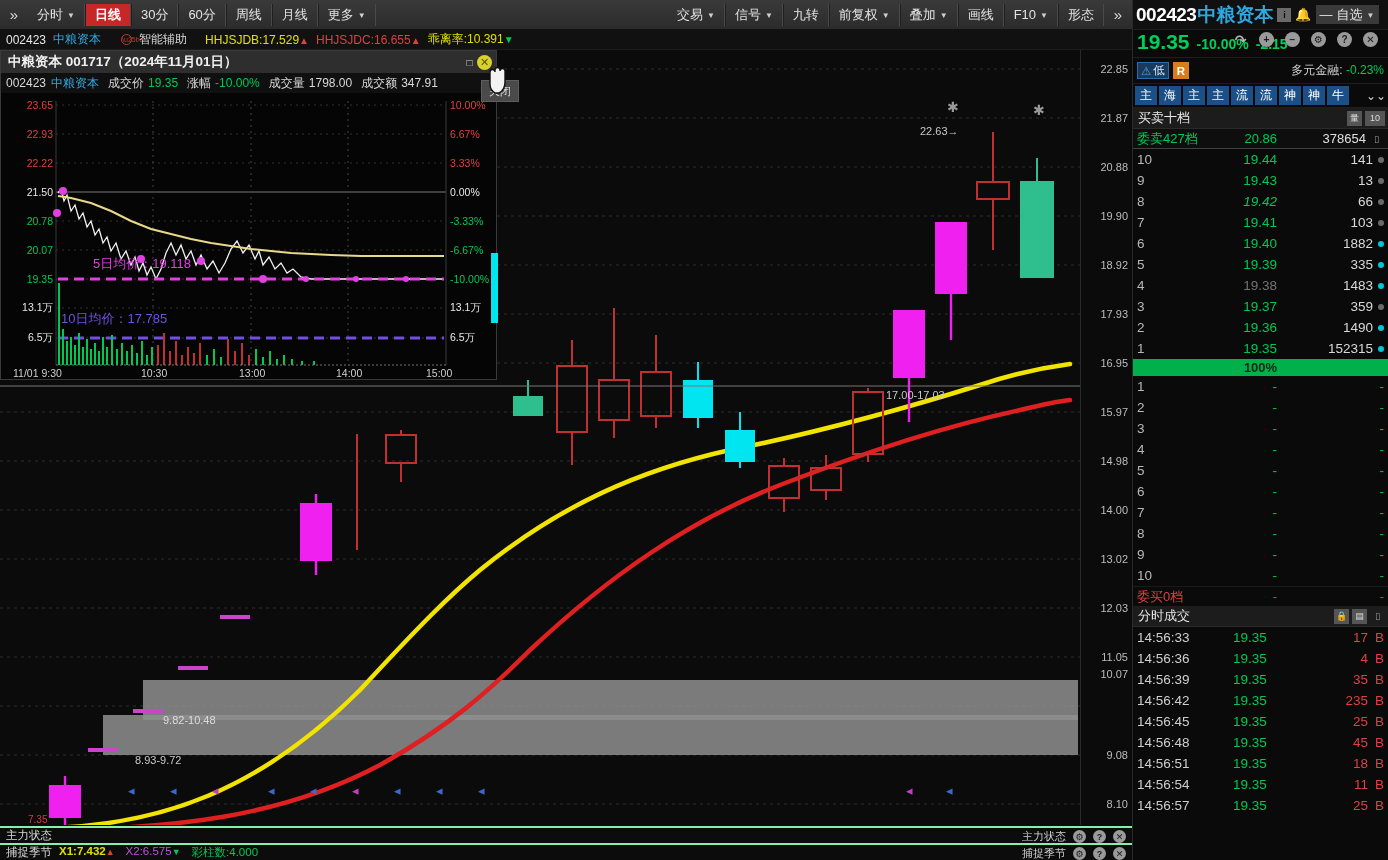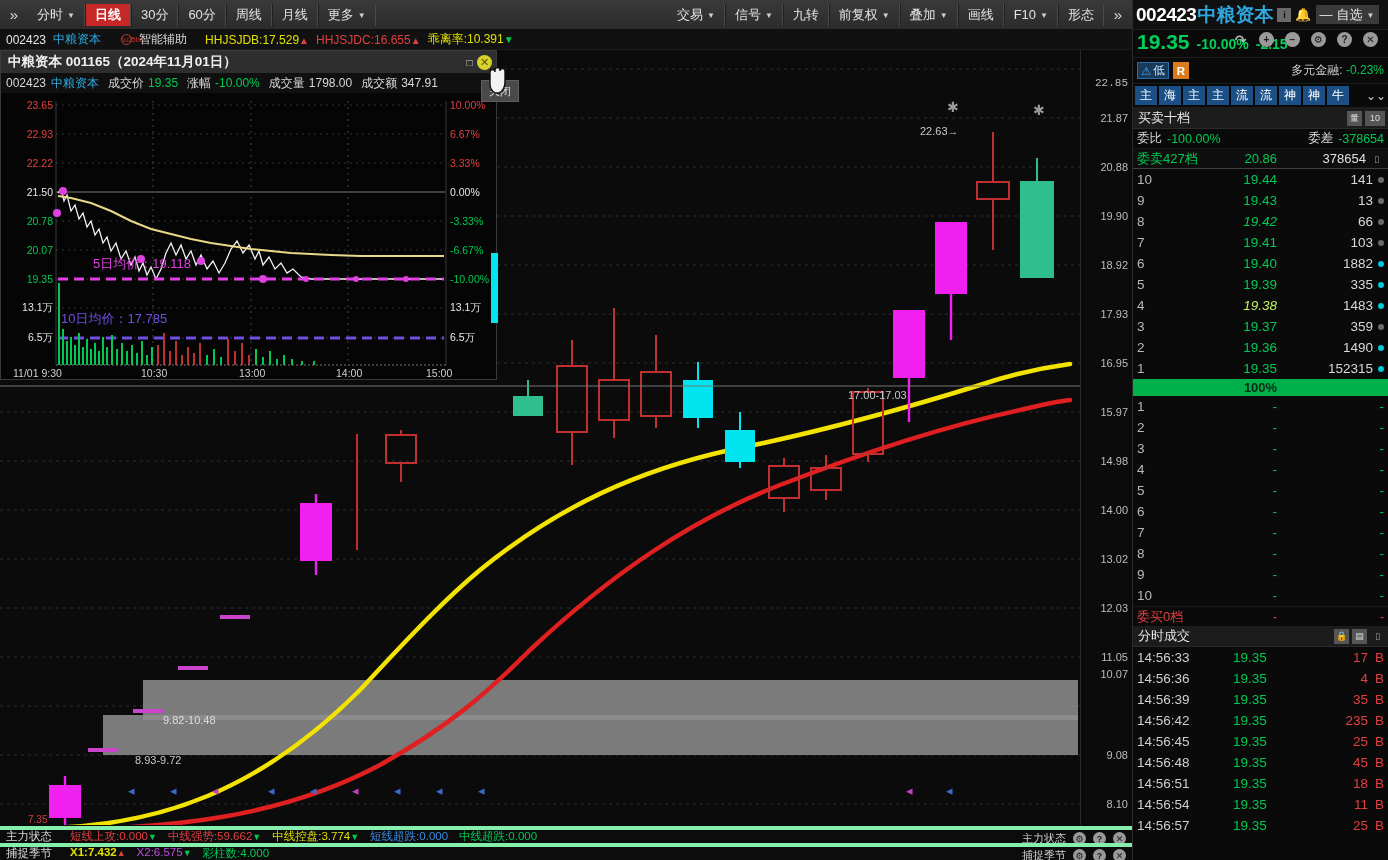--- a/index.html
+++ b/index.html
@@ -61,21 +61,21 @@
   .chart-svg{position:absolute;left:0;top:0;}
   .pricelabel{position:absolute;font-size:11px;color:#c9c9c9;}
 
   
   .axis{position:absolute;right:0;top:0;width:52px;height:775px;border-left:1px solid #2a2a2a;}
   .axis div{position:absolute;right:4px;font-size:11px;color:#bdbdbd;transform:translateY(-50%);}
 
   
   .indbar{
     position:absolute;left:0;width:1132px;height:17px;background:#0c0c0c;
-    border-top:4px solid #86efac;display:flex;align-items:center;gap:18px;
+    border-top:2px solid #86efac;display:flex;align-items:center;gap:7px;
     padding-left:6px;font-size:11.5px;white-space:nowrap;
   }
   .indbar .lbl{color:#d8d8d8;}
   .ind-tools{position:absolute;right:6px;top:0;height:17px;display:flex;align-items:center;gap:7px;}
   .ind-tools .t{color:#cfcfcf;font-size:11px;}
 
   
   .fwin{
     position:absolute;left:0;top:50px;width:497px;height:330px;
     background:#0b0b0b;border:1px solid #3a3a3a;z-index:12;
@@ -406,54 +406,47 @@
         <rect x="181" y="808" width="16" height="14" fill="#c060e8"></rect>
         <rect x="352" y="808" width="16" height="14" fill="#d8d8d8"></rect>
         <rect x="478" y="808" width="16" height="14" fill="#c060e8"></rect>
         <rect x="944" y="808" width="16" height="14" fill="#c060e8"></rect>
         <rect x="986" y="808" width="16" height="14" fill="#d8d8d8"></rect>
         <rect x="1028" y="808" width="16" height="14" fill="#28a060"></rect>
       </g>
     </svg>
 
     <div class="pricelabel" style="left:920px;top:75px;">22.63→</div>
-    <div class="pricelabel" style="left:848px;top:339px;">17.00-17.03</div>
+    <div class="pricelabel" style="left:886px;top:339px;">17.00-17.03</div>
     <div class="pricelabel" style="left:163px;top:664px;color:#dcdcdc;">9.82-10.48</div>
     <div class="pricelabel" style="left:135px;top:704px;">8.93-9.72</div>
     <div class="pricelabel" style="left:28px;top:764px;color:#d04040;font-size:10px;">7.35</div>
 
     <div class="axis" id="price-axis">
-        <div style="top: 33px; font-family: Liberation Mono, monospace;">22.85</div>
+        <div style="top: 19px;">22.85</div>
         <div style="top: 68px;">21.87</div>
         <div style="top: 117px;">20.88</div>
         <div style="top: 166px;">19.90</div>
         <div style="top: 215px;">18.92</div>
         <div style="top: 264px;">17.93</div>
         <div style="top: 313px;">16.95</div>
         <div style="top: 362px;">15.97</div>
         <div style="top: 411px;">14.98</div>
         <div style="top: 460px;">14.00</div>
         <div style="top: 509px;">13.02</div>
         <div style="top: 558px;">12.03</div>
         <div style="top: 607px;">11.05</div>
         <div style="top: 624px;">10.07</div>
         <div style="top: 705px; text-align: center;">9.08</div>
         <div style="top: 754px;">8.10</div>
       </div>
   </div>
 
   <div class="indbar" style="top:826px;">
     <span class="lbl">主力状态</span>
-    <span id="ind0" style="display:flex;gap:11px;">
-        <span style="color: rgb(224, 64, 64);"><span>短线上攻:0.000</span><span style="color: rgb(0, 200, 83); font-size: 9px;">▼</span></span>
-        <span style="color: rgb(224, 64, 64);"><span>中线强势:59.662</span><span style="color: rgb(0, 200, 83); font-size: 9px;">▼</span></span>
-        <span style="color: rgb(224, 224, 0);"><span>中线控盘:3.774</span><span style="color: rgb(0, 200, 83); font-size: 9px;">▼</span></span>
-        <span style="color: rgb(58, 138, 224);"><span>短线超跌:0.000</span></span>
-        <span style="color: rgb(0, 200, 83);"><span>中线超跌:0.000</span></span>
-      </span>
     <span class="ind-tools">
       <span class="t">主力状态</span>
       <span class="cicon" style="width:13px;height:13px;font-size:9px;">⚙</span>
       <span class="cicon" style="width:13px;height:13px;font-size:9px;">?</span>
       <span class="cicon" style="width:13px;height:13px;font-size:9px;">✕</span>
     </span>
   </div>
 
   <div class="indbar" style="top:843px;">
     <span class="lbl">捕捉季节</span>
@@ -465,21 +458,21 @@
     <span class="ind-tools">
       <span class="t">捕捉季节</span>
       <span class="cicon" style="width:13px;height:13px;font-size:9px;">⚙</span>
       <span class="cicon" style="width:13px;height:13px;font-size:9px;">?</span>
       <span class="cicon" style="width:13px;height:13px;font-size:9px;">✕</span>
     </span>
   </div>
 
   <div class="fwin">
     <div class="fwin-title">
-      <span>中粮资本 001165（2024年11月01日）</span>
+      <span>中粮资本 001717（2024年11月01日）</span>
       <span class="sp"></span>
       <span class="wbtn">□</span>
       <span class="wbtn close">✕</span>
     </div>
     <div class="fwin-info">
       <span>002423</span>
       <span style="color:#2fa8e0;margin-left:-4px;">中粮资本</span>
       <span>成交价</span>
       <span class="g" style="margin-left:-5px;">19.35</span>
       <span>涨幅</span>
@@ -675,27 +668,20 @@
         <div class="chip-more">⌄⌄</div>
       </div>
 
     <div class="sec-head">
       <span>买卖十档</span>
       <span class="sp"></span>
       <span class="mini">量</span>
       <span class="mini" style="width:20px;">10</span>
     </div>
 
-    <div class="wbrow">
-      <span class="k">委比</span>
-      <span class="v g">-100.00%</span>
-      <span class="sp"></span>
-      <span class="k">委差</span>
-      <span class="v g">-378654</span>
-    </div>
 
     <div class="sellhead">
       <span class="c1">委卖427档</span>
       <span class="c2">20.86</span>
       <span class="c3">378654</span>
       <span class="mini" style="background:none;color:#9a9a9a;">▯</span>
     </div>
 
     <div id="sell-rows">
         <div class="bkrow">
@@ -729,21 +715,21 @@
           <span class="dot" style="background: rgb(0, 200, 216);"></span>
         </div>
         <div class="bkrow">
           <span class="n">5</span>
           <span class="p" style="color: rgb(0, 200, 83);">19.39</span>
           <span class="q">335</span>
           <span class="dot" style="background: rgb(0, 200, 216);"></span>
         </div>
         <div class="bkrow">
           <span class="n">4</span>
-          <span class="p" style="color: #bef264; font-style: italic;">19.38</span>
+          <span class="p" style="color: #737373;">19.38</span>
           <span class="q">1483</span>
           <span class="dot" style="background: rgb(0, 200, 216);"></span>
         </div>
         <div class="bkrow">
           <span class="n">3</span>
           <span class="p" style="color: rgb(0, 200, 83);">19.37</span>
           <span class="q">359</span>
           <span class="dot" style="background: rgb(106, 106, 106);"></span>
         </div>
         <div class="bkrow">

